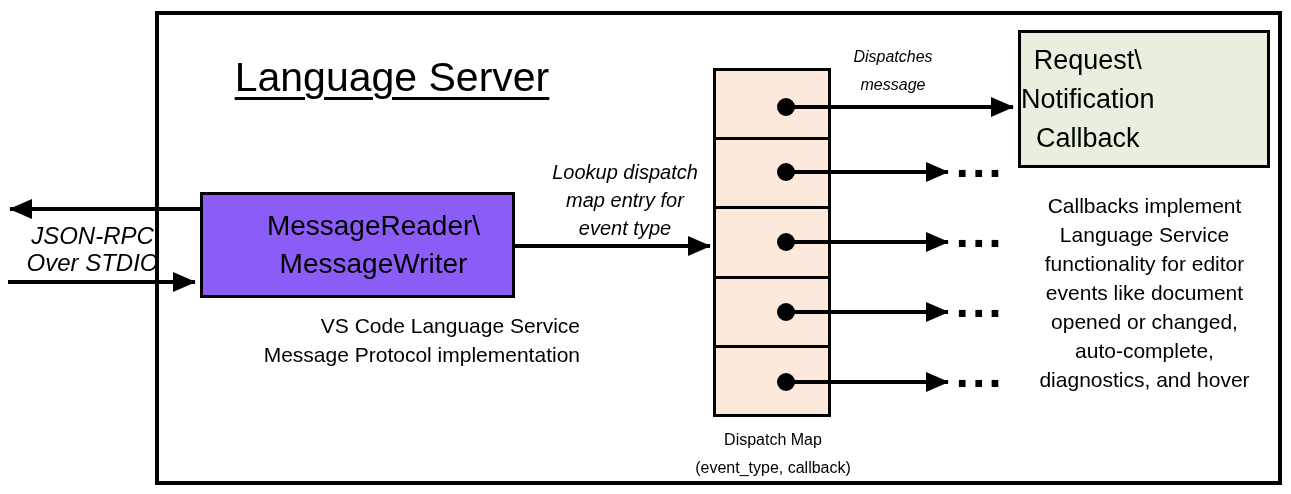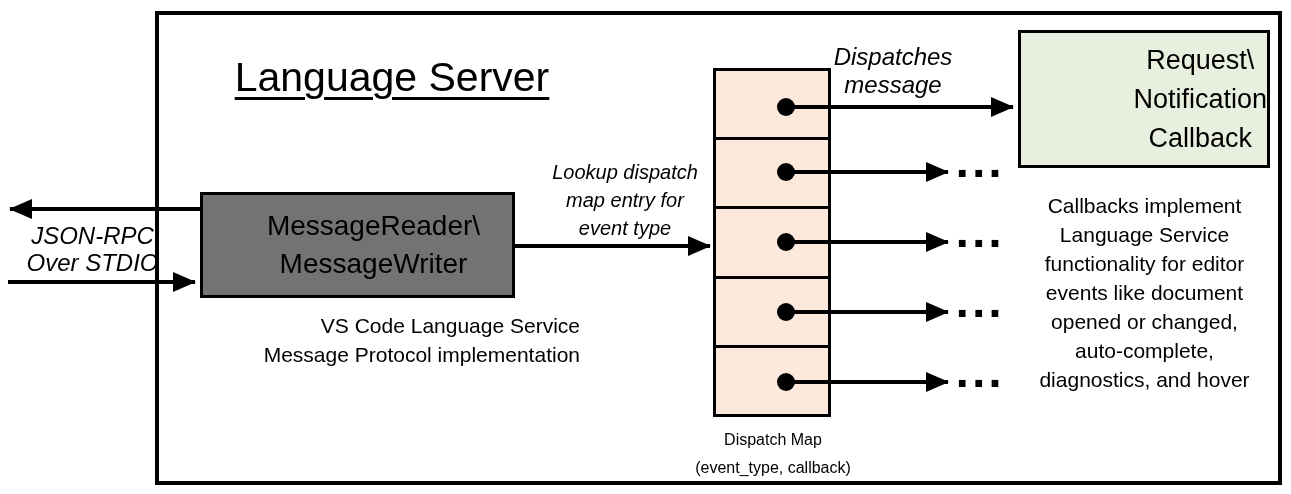--- a/index.html
+++ b/index.html
@@ -47,26 +47,26 @@
     display:flex;flex-direction:column;
   }
   .dm-cell{flex:1;border-top:3px solid #000;}
   .dm-cell:first-child{border-top:none;}
   #dispatch-caption{
     left:628px;top:426px;width:290px;
     font-size:16px;line-height:28px;
   }
   #dispatches-label{
     left:818px;top:43px;width:150px;
-    font-size:24px;font-style:italic;line-height:28px;
+    font-size:16px;font-style:italic;line-height:28px;
   }
   #callback-box{
     left:1018px;top:30px;width:252px;height:138px;
     background:#e9efde;border:3px solid #000;box-sizing:border-box;
-    display:flex;align-items:center;justify-content:flex-end;
+    display:flex;align-items:center;justify-content:flex-start;
     font-size:27px;line-height:39px;
   }
   #callbacks-note{
     left:1012px;top:191px;width:265px;
     font-size:21px;line-height:29px;
   }
   .ellipsis{
     left:955px;width:60px;height:40px;
     font-family:"DejaVu Sans", sans-serif;
     font-size:38px;font-weight:700;line-height:40px;letter-spacing:2px;
@@ -86,21 +86,21 @@
 
 <div id="canvas">
 
   <div id="outer-box" class="abs"></div>
 
   <div id="title" class="abs">Language Server</div>
 
   <div id="io-label" class="abs note">JSON-RPC
 Over STDIO</div>
 
-  <div id="message-box" class="abs" style="background: #737373; padding-left: 32px;">
+  <div id="message-box" class="abs" style="background: #8b5cf6; padding-left: 32px;">
     <div class="note">MessageReader\
 MessageWriter</div>
   </div>
 
   <div id="message-caption" class="abs note">VS Code Language Service
 Message Protocol implementation</div>
 
   <div id="lookup-label" class="abs note">Lookup dispatch
 map entry for
 event type</div>

